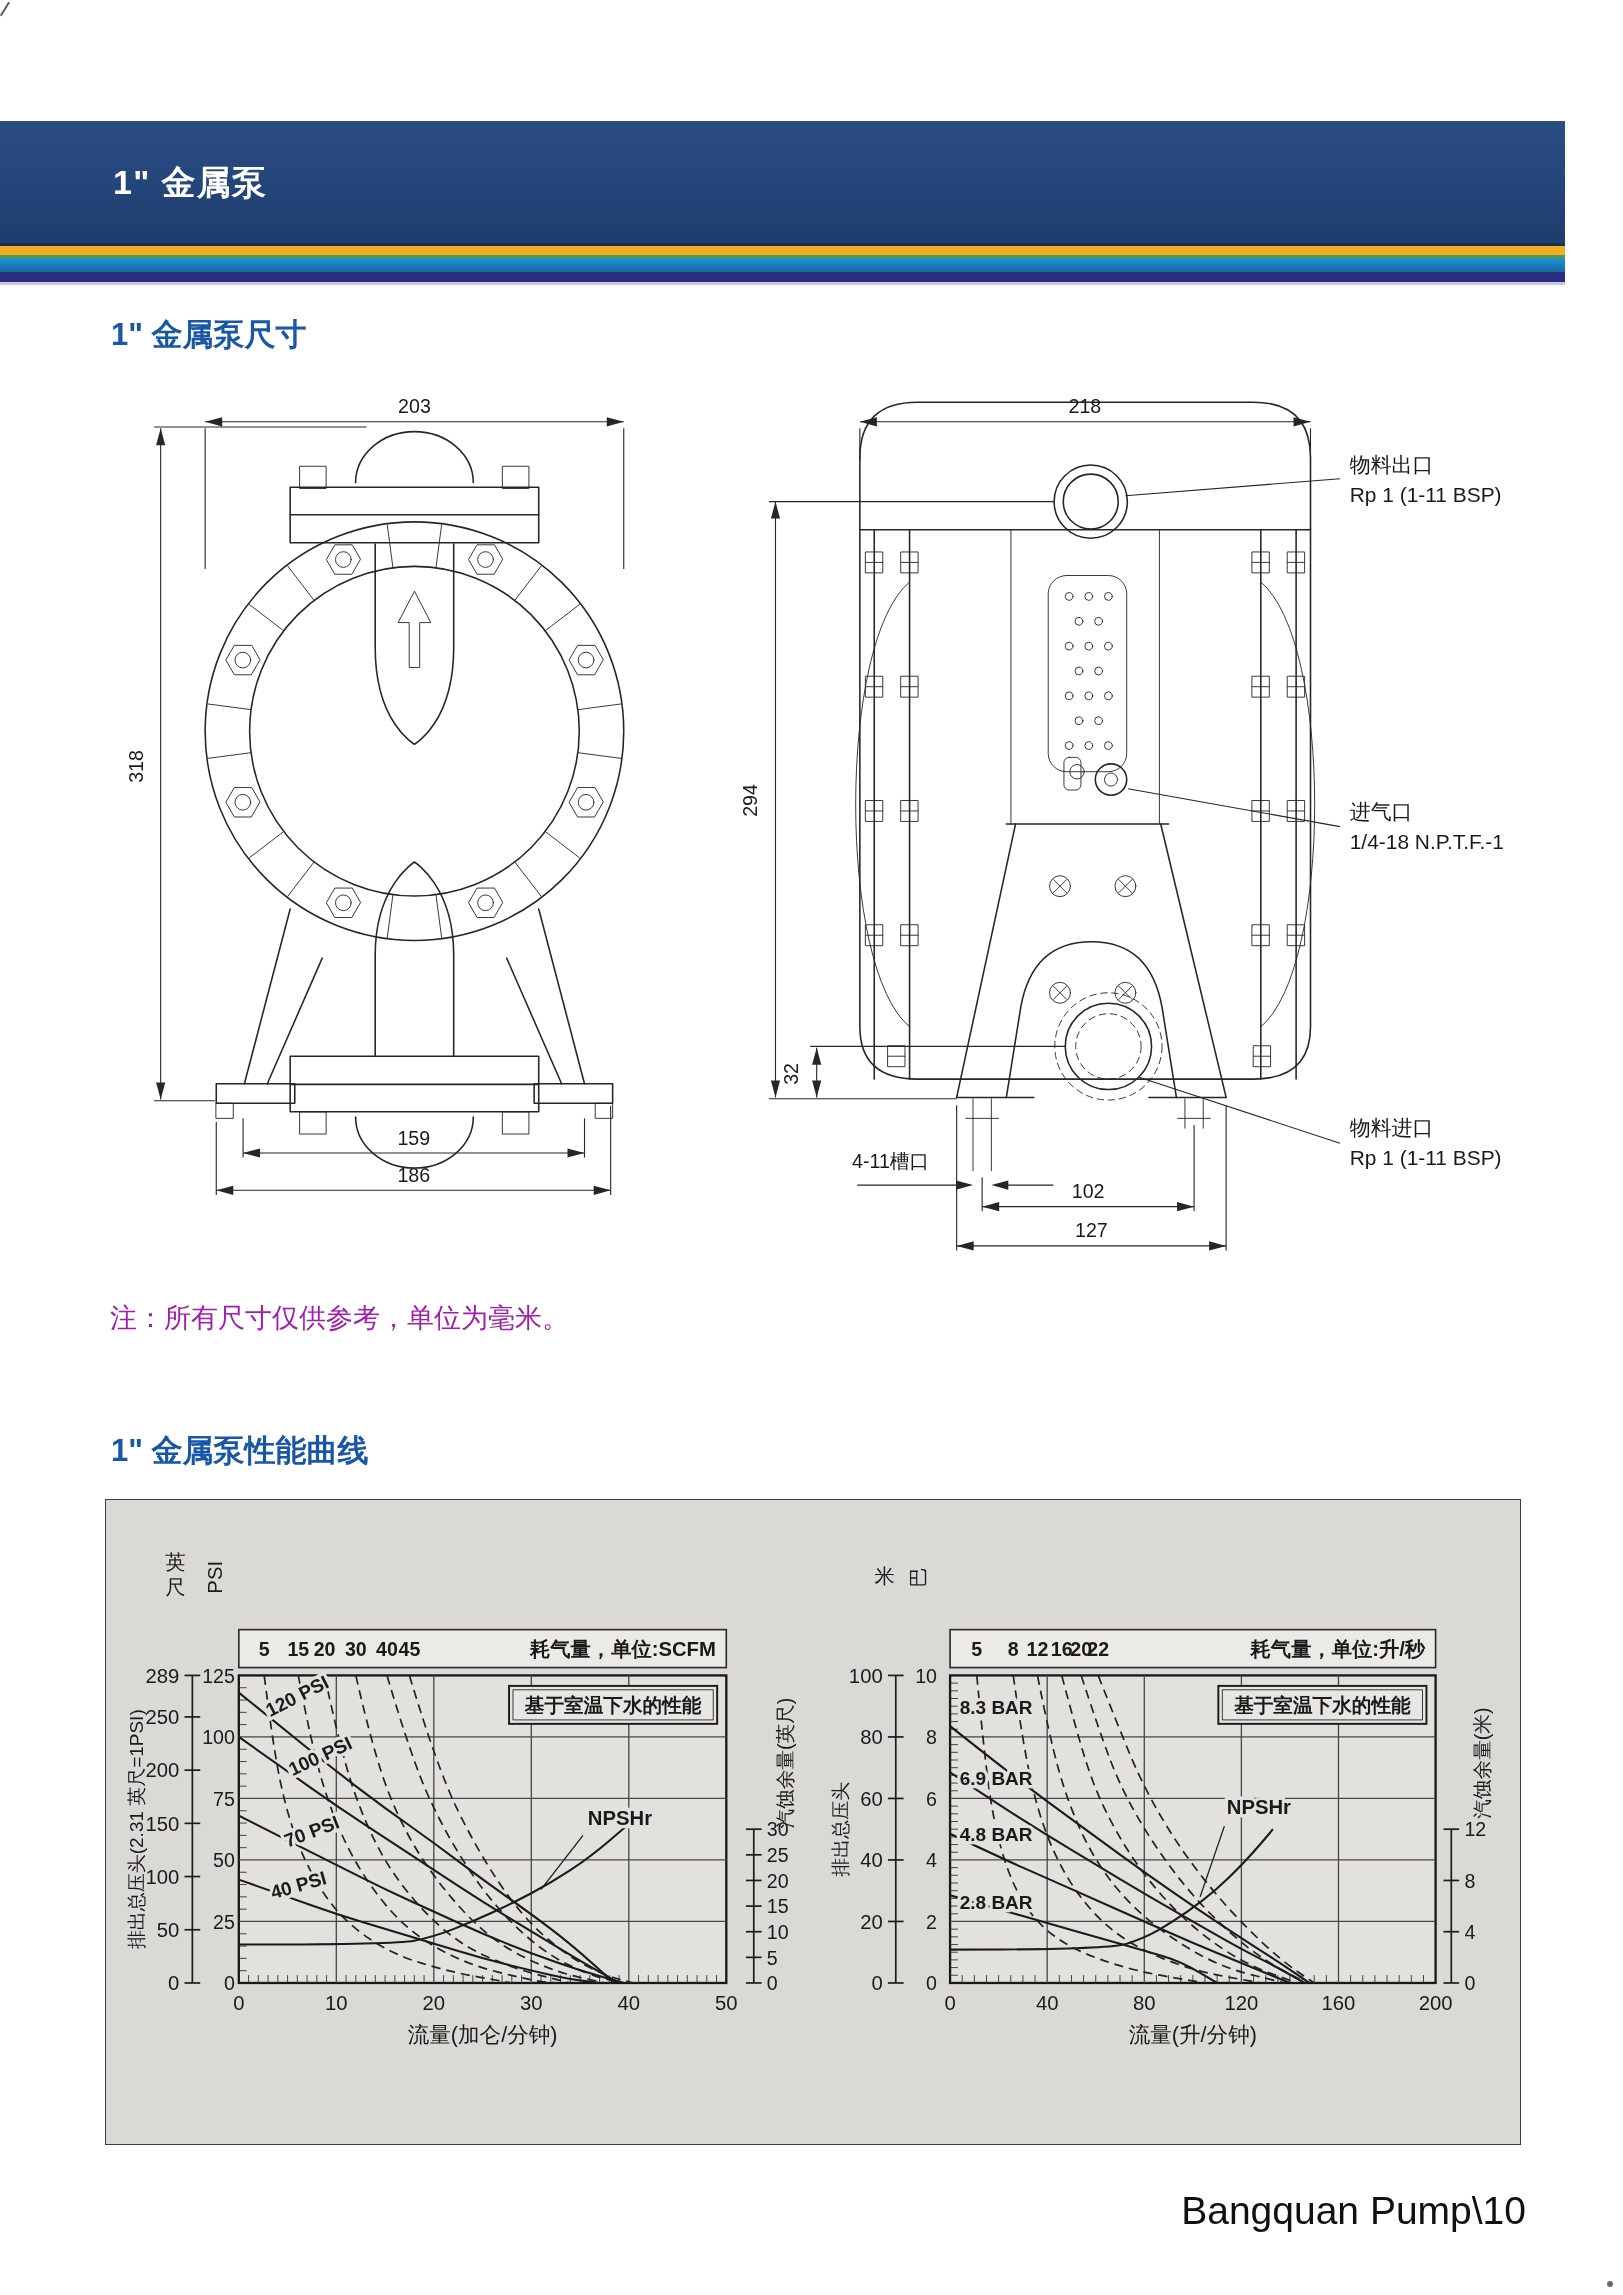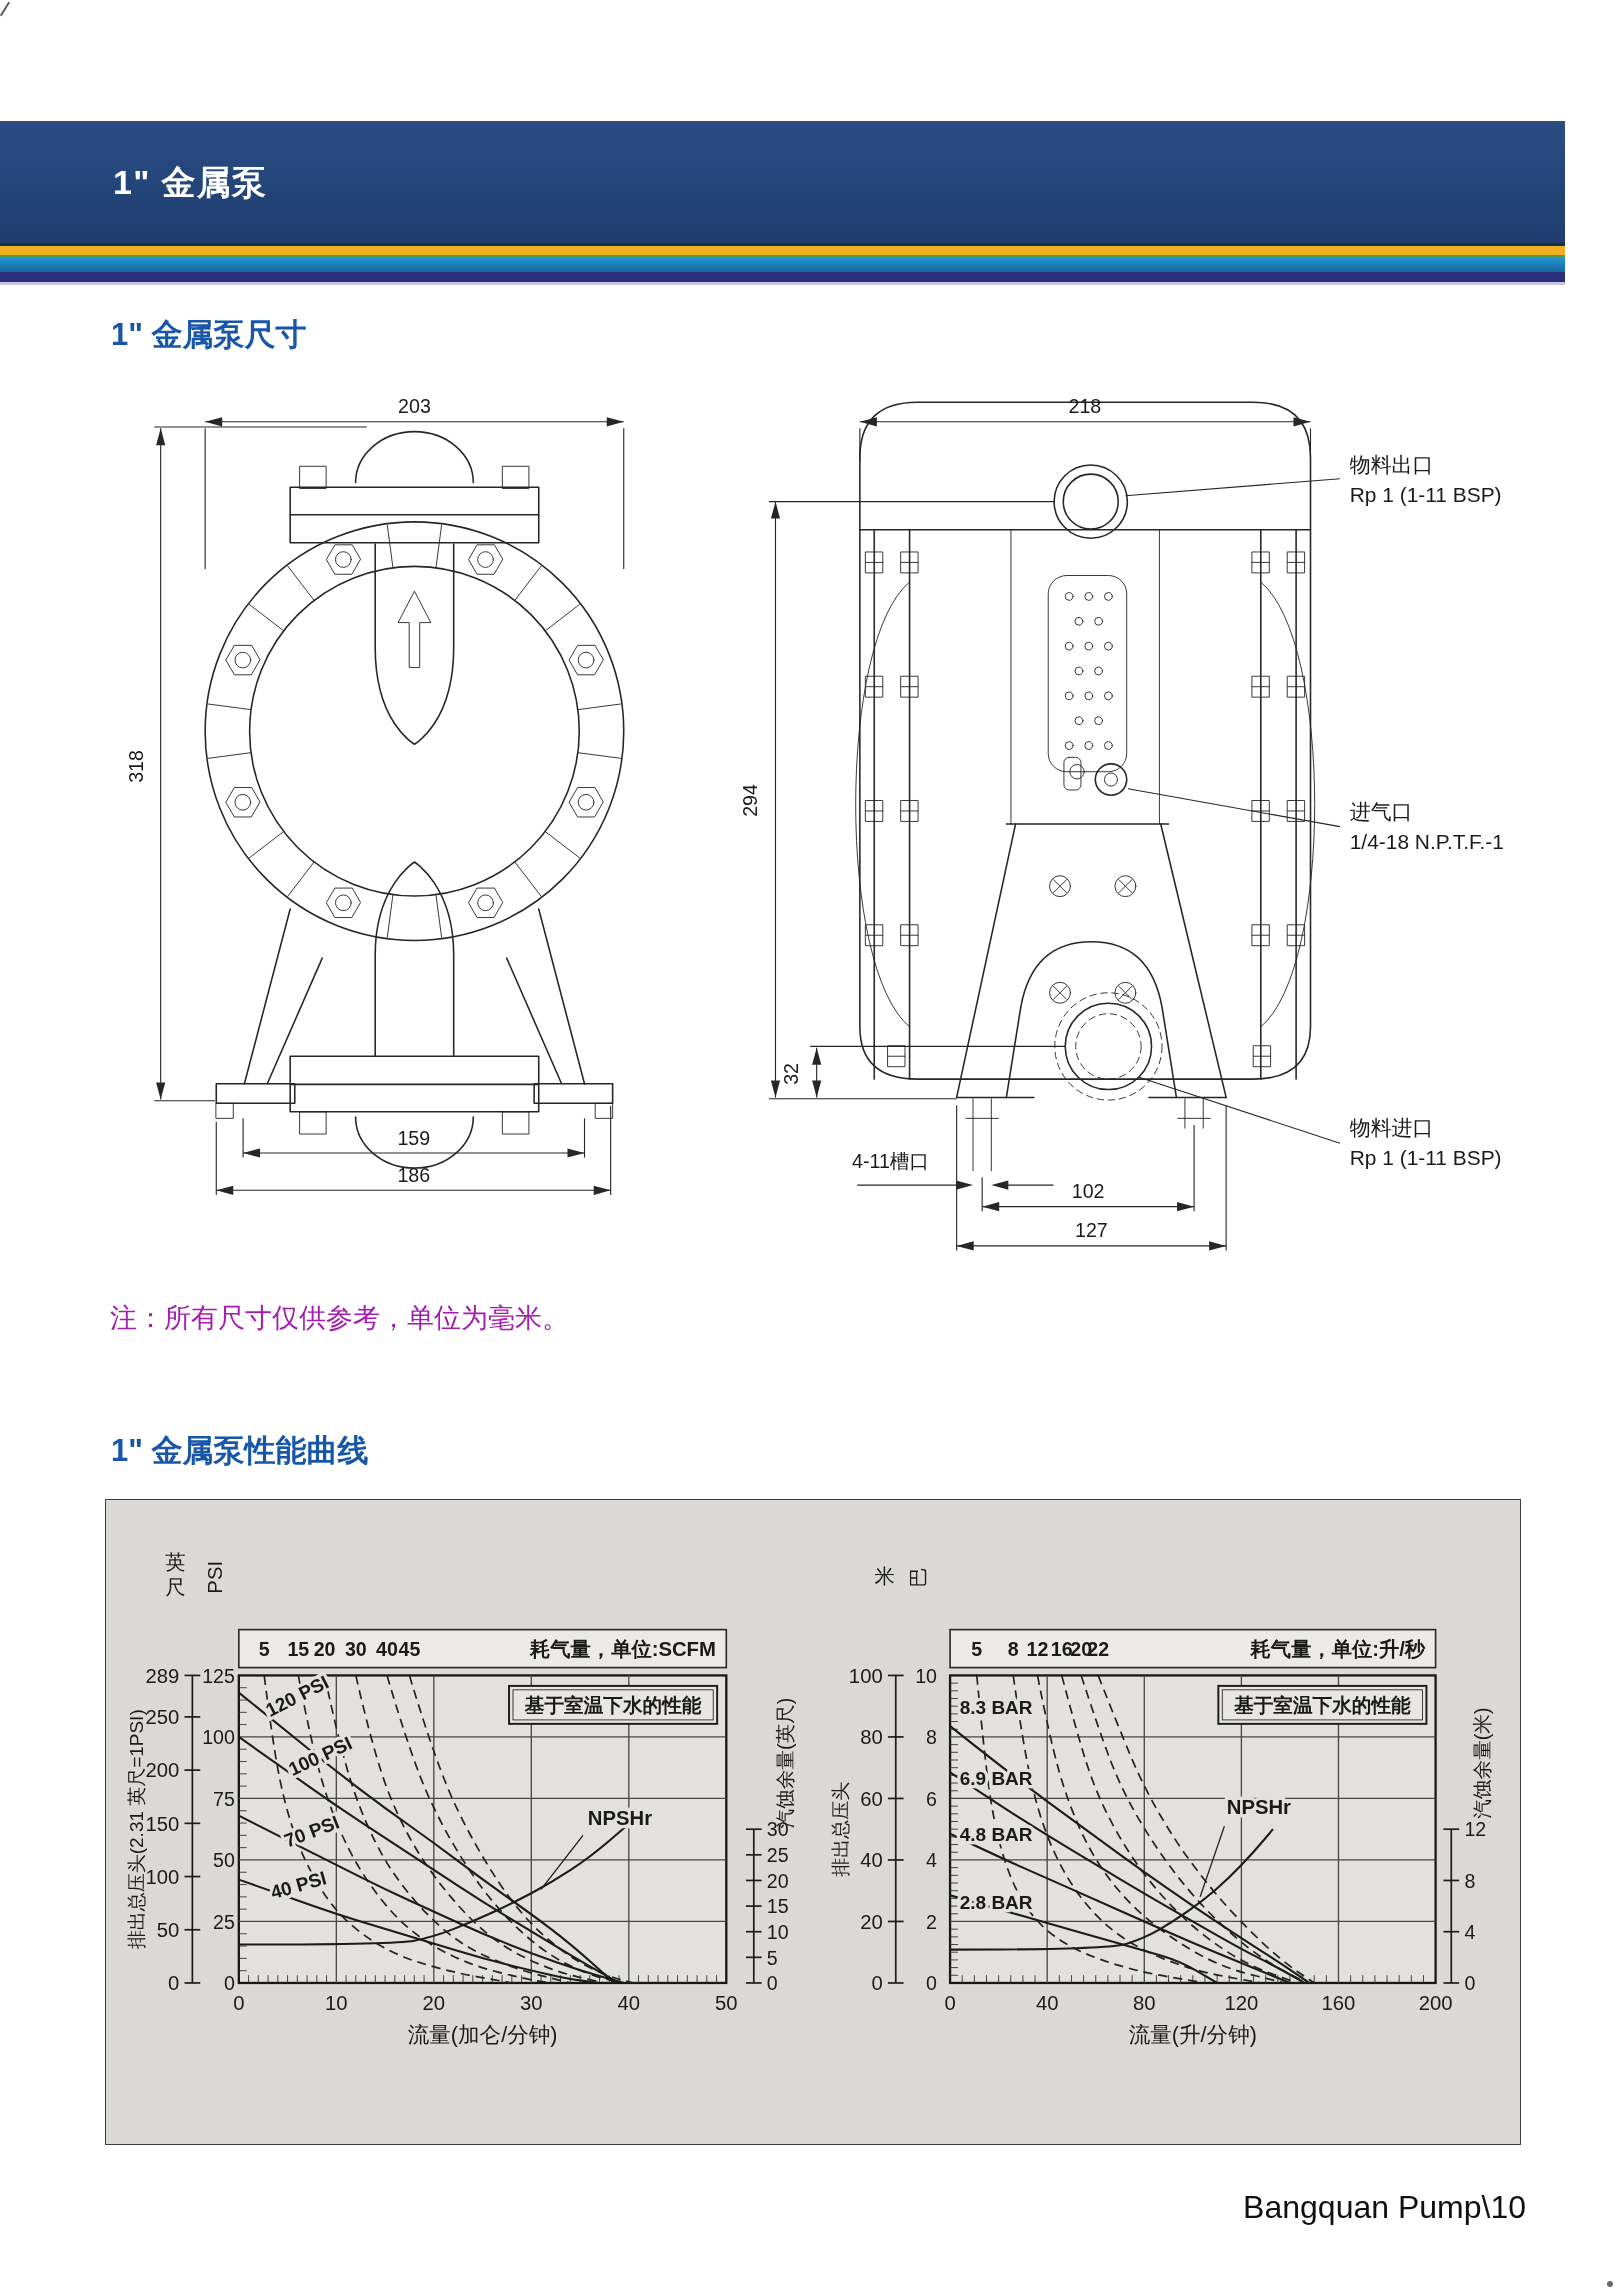--- a/index.html
+++ b/index.html
@@ -15,21 +15,21 @@
   .s2{height:8.5px;background:#f0ae20;}
   .s3{height:3.3px;background:#4f9a4f;}
   .s4{height:14.4px;background:linear-gradient(180deg,#2196d6,#18659f);}
   .s5{height:9.8px;background:#2a2e7c;}
   .s6{height:2.6px;background:#c9c5df;}
   .sec-title{position:absolute;left:111px;color:#1857a8;font-size:31px;font-weight:bold;}
   #sec1{top:314px;}
   #sec2{top:1430px;}
   .note{position:absolute;left:110px;top:1252px;font-size:27px;color:#a21caf;margin-top:48px;}
   .panel{position:absolute;left:105px;top:1499px;width:1414px;height:644px;background:#dbd9d5;border:1.3px solid #3c3c3c;}
-  .footer{position:absolute;top:2189px;right:97px;font-size:32px;color:#101010;}
+  .footer{position:absolute;top:2189px;right:97px;font-size:39px;color:#101010;}
   .drawing{position:absolute;left:92px;top:366px;}
   svg text{font-family:"Liberation Sans","DejaVu Sans",sans-serif;fill:#1a1a1a;}
   .ln{stroke:#262626;stroke-width:2.4;fill:none;stroke-linejoin:round;stroke-linecap:round;}
   .thin{stroke-width:1.4;}
   .dashln{stroke-dasharray:10 7;}
   .dim{stroke:#262626;stroke-width:1.7;fill:none;}
   .arr{fill:#262626;stroke:none;}
   .dtext{font-size:30px;}
   .ptext{font-size:32px;}
   

